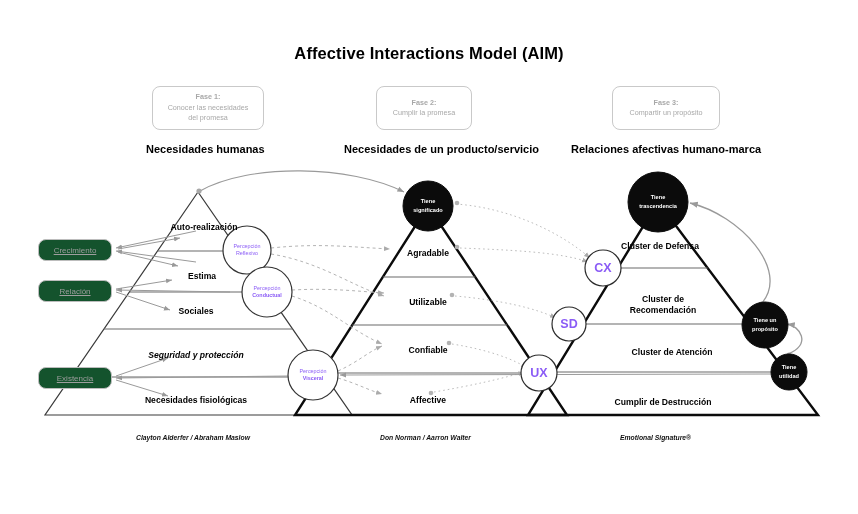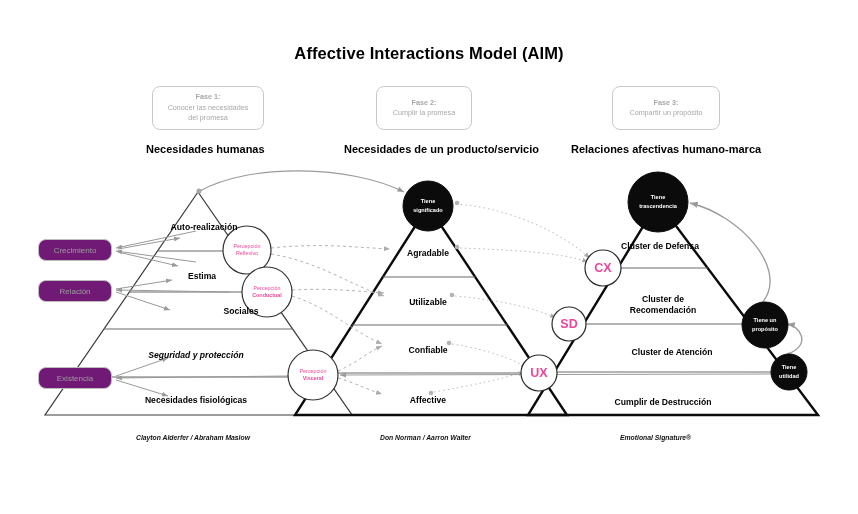--- a/index.html
+++ b/index.html
@@ -23,30 +23,31 @@
     background:#fff;text-align:center;color:#a8a8a8;
     font-size:7.2px;line-height:10.5px;
     display:flex;flex-direction:column;justify-content:center;
     box-sizing:border-box;padding:3px 4px;
   }
   .phase-box .ph-t{font-weight:bold;}
   .section-head{font-size:11px;font-weight:bold;}
   .tier-lbl{font-size:8.6px;font-weight:bold;line-height:10.5px;text-align:center;
             transform:translateX(-50%);}
   .erg-box{
-    position:absolute;border:1.2px solid #bdbdbd;border-radius:8px;background:#701a75;
+    position:absolute;border:1.2px solid #bdbdbd;border-radius:8px;background:#14532d;
     color:#9e9e9e;font-size:8px;display:flex;align-items:center;justify-content:center;
     box-sizing:border-box;
+    text-decoration:underline;
   }
   .node-lbl{
     position:absolute;text-align:center;transform:translate(-50%,-50%);
     line-height:9px;pointer-events:none;
   }
   .node-lbl.white{color:#fff;}
-  .node-lbl.dark{color:#ec4899;}
+  .node-lbl.dark{color:#8b5cf6;}
   .nl-sm{font-size:5.6px;font-weight:bold;}
   .nl-big{font-size:12.5px;font-weight:bold;}
   .nl-perc{font-size:5.4px;line-height:7.4px;}
   .credit{font-size:6.8px;font-style:italic;font-weight:bold;color:#111;}
 </style>
 </head>
 <body>
 
 <div id="stage">
 
@@ -164,21 +165,21 @@
       <div class="lbl section-head" style="left: 571px; top: 143px;">Relaciones afectivas humano-marca</div>
     </div>
   <div id="erg-layer">
       <div class="erg-box" style="left: 38px; top: 239px; width: 74px; height: 22px;">Crecimiento</div>
       <div class="erg-box" style="left: 38px; top: 280px; width: 74px; height: 22px;">Relación</div>
       <div class="erg-box" style="left: 38px; top: 367px; width: 74px; height: 22px;">Existencia</div>
     </div>
   <div id="tier-layer">
       <div class="lbl tier-lbl" style="left: 204px; top: 222px; white-space: normal; max-width: 88px;">Auto-realización</div>
       <div class="lbl tier-lbl" style="left: 202px; top: 263px; margin-top: 8px;">Estima</div>
-      <div class="lbl tier-lbl" style="left: 196px; top: 306px; margin-left: 45px;">Sociales</div>
+      <div class="lbl tier-lbl" style="left: 196px; top: 306px;">Sociales</div>
       <div class="lbl tier-lbl" style="left: 196px; top: 350px; font-style: italic;">Seguridad y protección</div>
       <div class="lbl tier-lbl" style="left: 196px; top: 395px;">Necesidades fisiológicas</div>
       <div class="lbl tier-lbl" style="left: 428px; top: 248px;">Agradable</div>
       <div class="lbl tier-lbl" style="left: 428px; top: 297px;">Utilizable</div>
       <div class="lbl tier-lbl" style="left: 428px; top: 345px;">Confiable</div>
       <div class="lbl tier-lbl" style="left: 428px; top: 395px;">Affective</div>
       <div class="lbl tier-lbl" style="left: 660px; top: 241px; white-space: normal; max-width: 88px;">Cluster de Defensa</div>
       <div class="lbl tier-lbl" style="left: 663px; top: 294px; white-space: normal; max-width: 88px;">Cluster de Recomendación</div>
       <div class="lbl tier-lbl" style="left: 663px; top: 347px; padding-left: 18px;">Cluster de Atención</div>
       <div class="lbl tier-lbl" style="left: 663px; top: 397px;">Cumplir de Destrucción</div>

